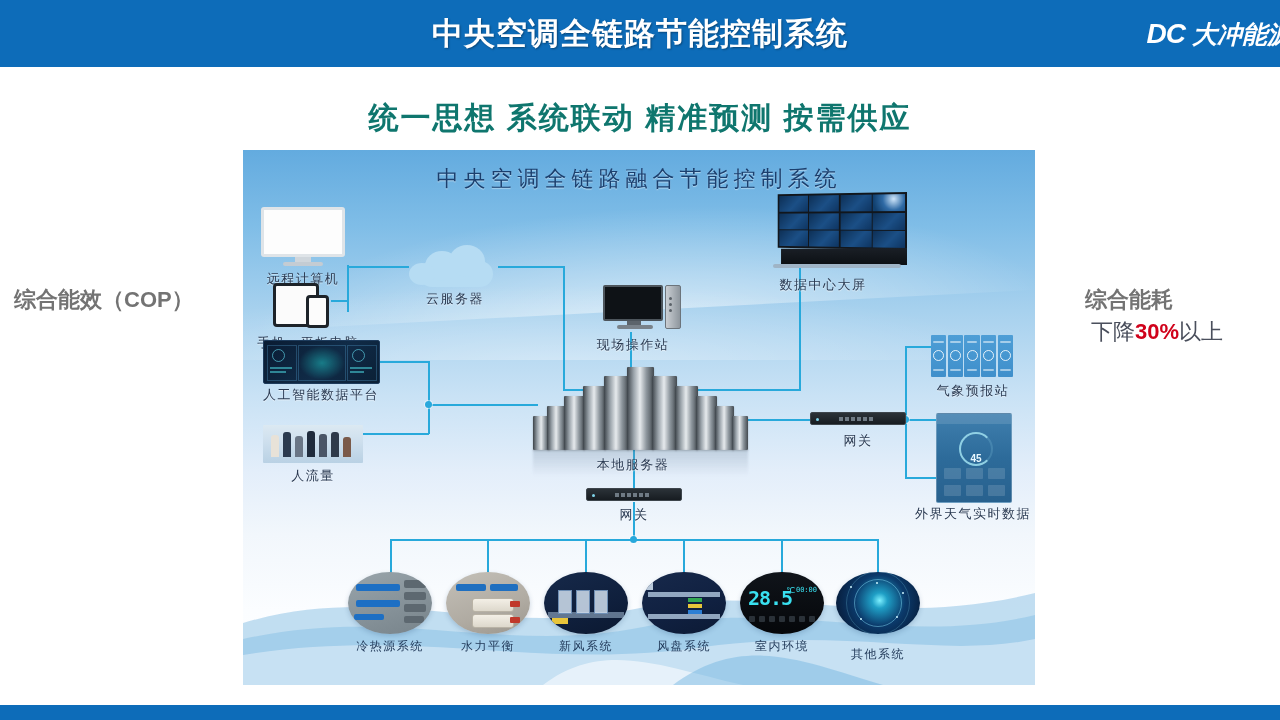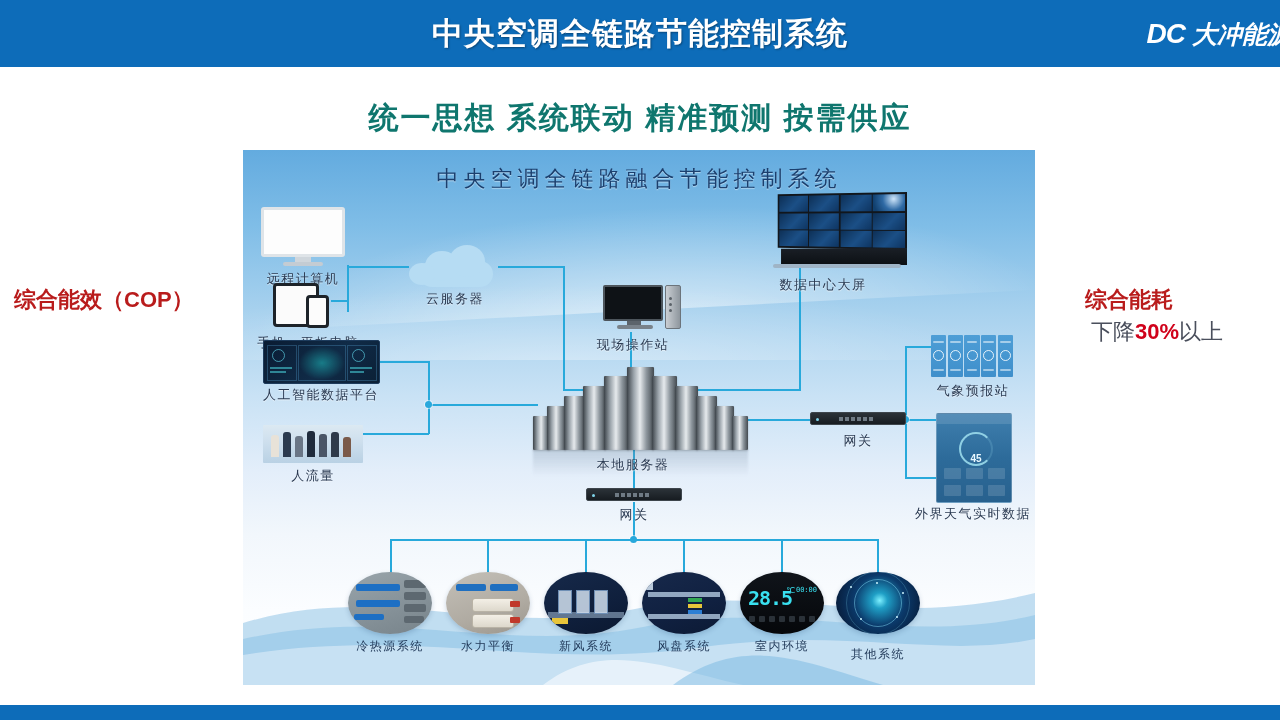--- a/index.html
+++ b/index.html
@@ -34,21 +34,21 @@
   .subtitle{
     position:absolute;left:0;top:98px;width:1280px;
     text-align:center;color:#0f766e;font-size:30px;font-weight:bold;
     letter-spacing:2px;
   }
 
   
   .callout{position:absolute;color:#3C4250;line-height:1.35;}
   .callout-left{left:14px;top:285px;width:215px;text-align:left;}
   .callout-right{left:1085px;top:285px;width:195px;text-align:left;}
-  .callout .l1{font-size:22px;font-weight:bold;color:#b91c1c;}
+  .callout .l1{font-size:22px;font-weight:bold;color:#737373;}
   .callout .l2{font-size:22px;color:#4a4f5c;margin-top:2px;}
   .callout-left .l2{padding-left:8px;}
   .callout-right .l2{padding-left:6px;}
   .pct{color:#D0021B;font-weight:bold;}
 
   
   .footer{
     position:absolute;left:0;top:705px;width:1280px;height:15px;
     background:#0D6CB9;
   }

